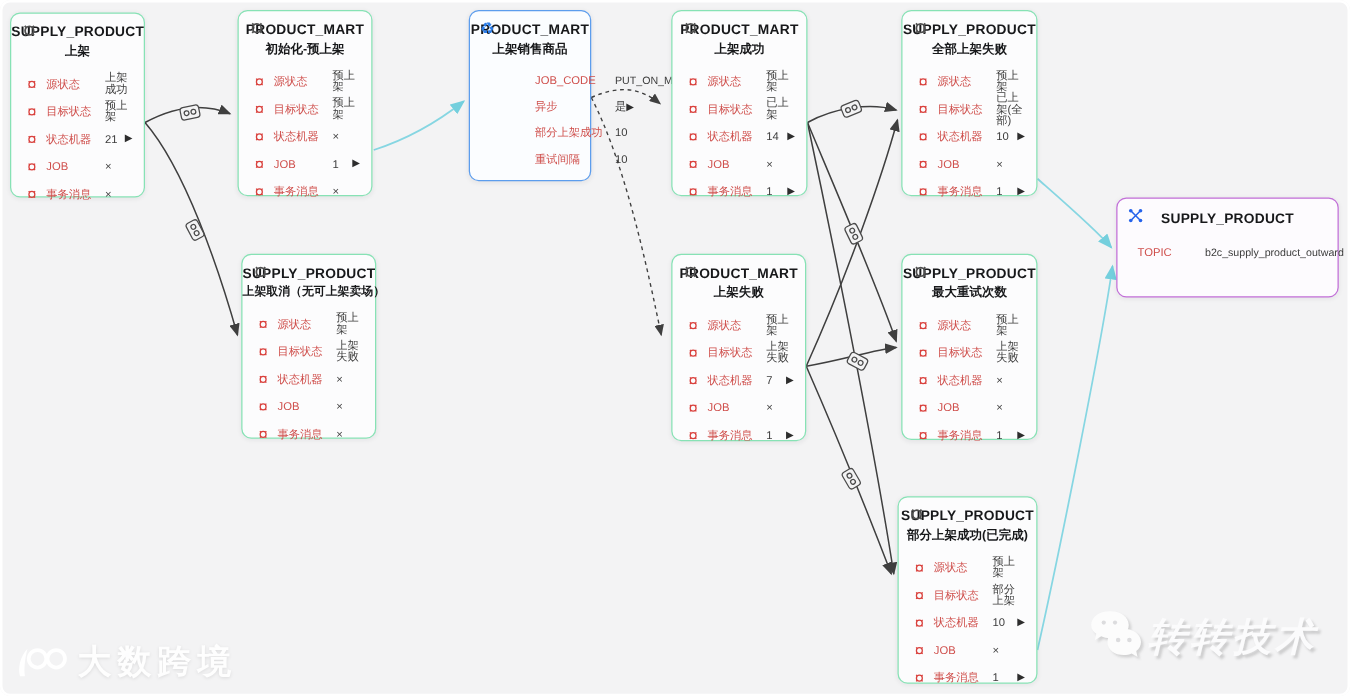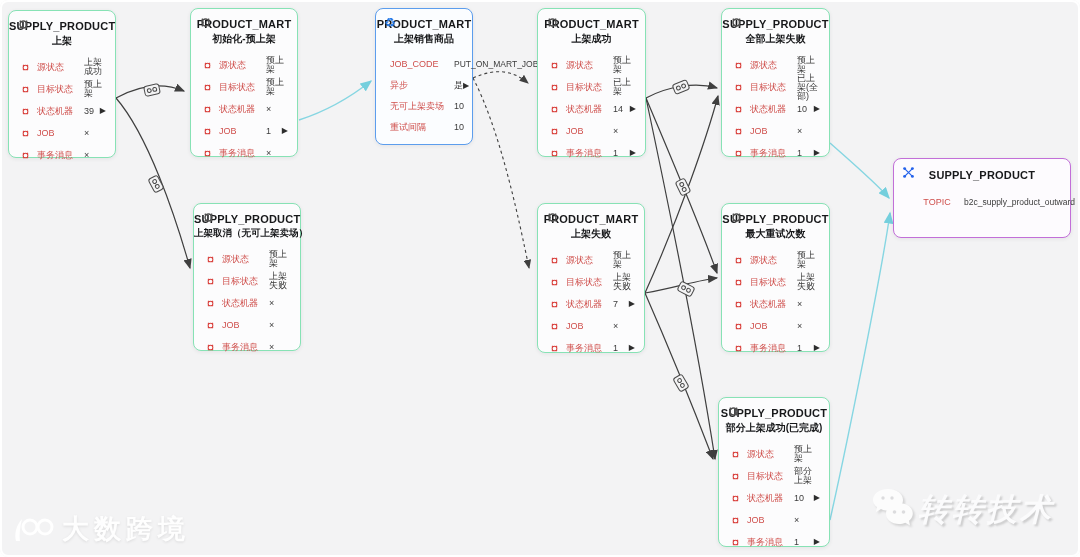--- a/index.html
+++ b/index.html
@@ -15,25 +15,25 @@
   .card-title{text-align:center;font-weight:bold;font-size:11px;color:#17181a;margin-top:9px;letter-spacing:.2px;white-space:nowrap;}
   .card-sub{text-align:center;font-weight:bold;font-size:10px;color:#17181a;margin-top:2px;white-space:nowrap;}
   .rows{margin-top:8px;}
   .row{display:flex;align-items:center;height:22px;padding:0 9px 0 12px;font-size:9px;line-height:1;}
   .row .ricon{width:9px;height:9px;margin-right:7px;flex:none;color:#d9403c;}
   .row .rlabel{color:#cf4f4c;min-width:47px;flex:none;}
   .row .rvalue{color:#3c3c3c;}
   .row .port{margin-left:auto;color:#2d2d2d;font-size:8px;flex:none;}
   .card.blue .row{padding-left:14px;height:21px;}
   .card.blue .rlabel{min-width:64px;}
-  .card.blue .rows{}
+  .card.blue .rows{padding-left:38px;}
   .card.blue .row.wide .rvalue{font-size:8.5px;}
   .card.purple .rows{margin-top:10px;}
   .card.purple .row .rlabel{min-width:54px;}
-  .card.purple .row{padding-left:16px;text-align:center;}
+  .card.purple .row{padding-left:16px;}
   .wm-left{position:absolute;left:10px;bottom:10px;z-index:5;display:flex;align-items:center;color:rgba(255,255,255,.95);text-shadow:0 1px 3px rgba(0,0,0,.10);}
   .wm-left .wm-text{font-size:27px;font-weight:bold;letter-spacing:5px;margin-left:8px;}
   .wm-right{position:absolute;right:26px;bottom:22px;z-index:5;display:flex;align-items:center;color:#fbfbfc;text-shadow:2px 2px 2px rgba(70,70,70,.22);}
   .wm-right .wm-text{font-size:31px;font-weight:bold;letter-spacing:3px;font-style:italic;}
   .hidden-defs{position:absolute;width:0;height:0;overflow:hidden;}
 </style>
 </head>
 <body>
 
 <div class="canvas">
@@ -135,21 +135,21 @@
             <use href="#notch-circle"></use>
           </svg>
           <span class="rlabel">目标状态</span>
           <span class="rvalue">预上架</span>
         </div>
       <div class="row">
           <svg class="ricon">
             <use href="#notch-circle"></use>
           </svg>
           <span class="rlabel">状态机器</span>
-          <span class="rvalue">39</span>
+          <span class="rvalue">21</span>
           <span class="port">▶</span>
         </div>
       <div class="row">
           <svg class="ricon">
             <use href="#notch-circle"></use>
           </svg>
           <span class="rlabel">JOB</span>
           <span class="rvalue">×</span>
         </div>
       <div class="row">
@@ -216,21 +216,21 @@
       <div class="row wide">
           <span class="rlabel">JOB_CODE</span>
           <span class="rvalue">PUT_ON_MART_JOB</span>
         </div>
       <div class="row">
           <span class="rlabel">异步</span>
           <span class="rvalue">是</span>
           <span class="port">▶</span>
         </div>
       <div class="row">
-          <span class="rlabel">无可上架卖场</span>
+          <span class="rlabel">部分上架成功</span>
           <span class="rvalue">10</span>
         </div>
       <div class="row">
           <span class="rlabel">重试间隔</span>
           <span class="rvalue">10</span>
         </div>
     </div>
   </div>
 
   <div class="card green" style="left:537px;top:8px;width:109px;height:149px;">

